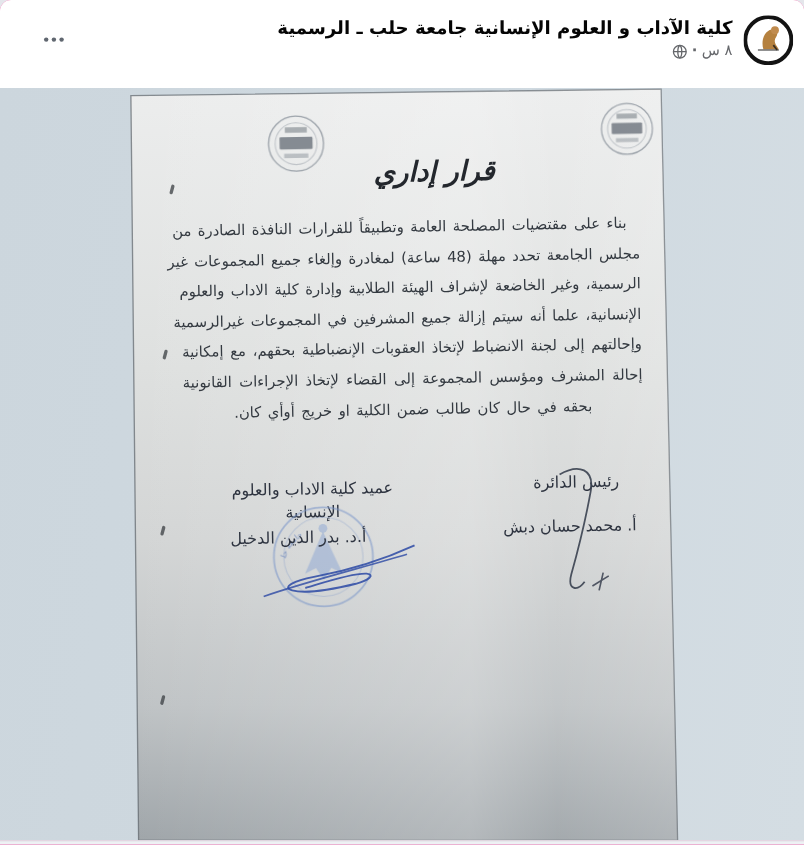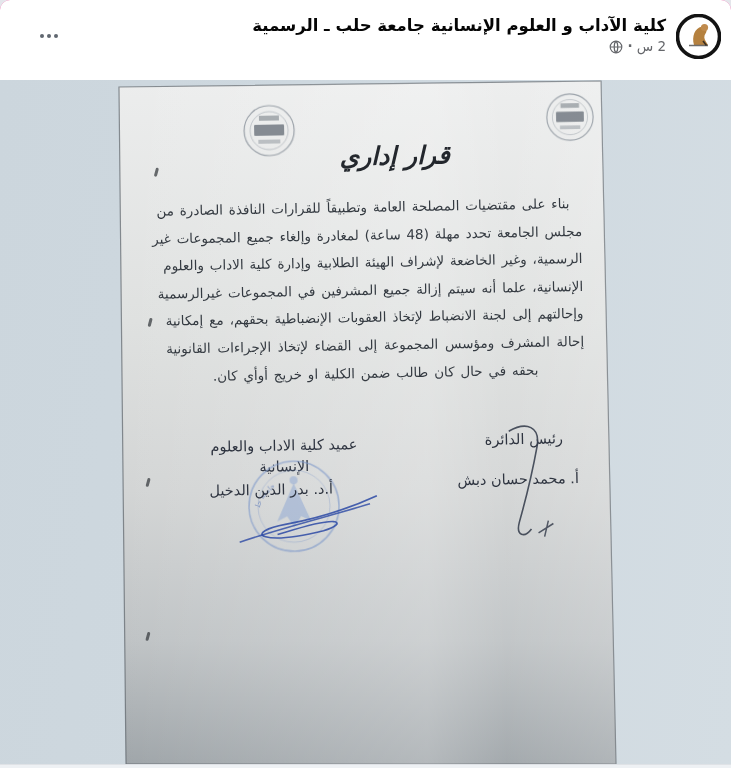--- a/index.html
+++ b/index.html
@@ -62,21 +62,21 @@
         <circle cx="22.5" cy="22.5" r="21" fill="#ffffff" stroke="#131313" stroke-width="3.6"></circle>
         <path d="M18 31c-2.5-8.5 1-17 7.5-18.2c4.3-.8 6.4 3.4 4.2 6.5c-2 2.6-1.8 5.6.4 8.6l2 3.1z" fill="#b5813f"></path>
         <circle cx="28.5" cy="13.5" r="3.6" fill="#c08b4e"></circle>
         <path d="M13 31.5h19" stroke="#6d6d6d" stroke-width="1.4"></path>
         <path d="M27 27l3.5 4.5" stroke="#3a2e20" stroke-width="1.6"></path>
       </svg>
     </div>
     <div class="header-text">
       <div class="page-name">كلية الآداب و العلوم الإنسانية جامعة حلب ـ الرسمية</div>
       <div class="meta-row">
-        <span>2 س</span>
+        <span>٨ س</span>
         <span class="sep">·</span>
         <svg width="14" height="14" viewBox="0 0 14 14" fill="none" stroke="#65676b" stroke-width="1.2">
           <circle cx="7" cy="7" r="5.8"></circle>
           <path d="M1.2 7h11.6M7 1.2c2.4 1.9 2.4 9.7 0 11.6M7 1.2c-2.4 1.9-2.4 9.7 0 11.6"></path>
         </svg>
       </div>
     </div>
     <div class="more-btn">
       <i></i>
         <i></i>

